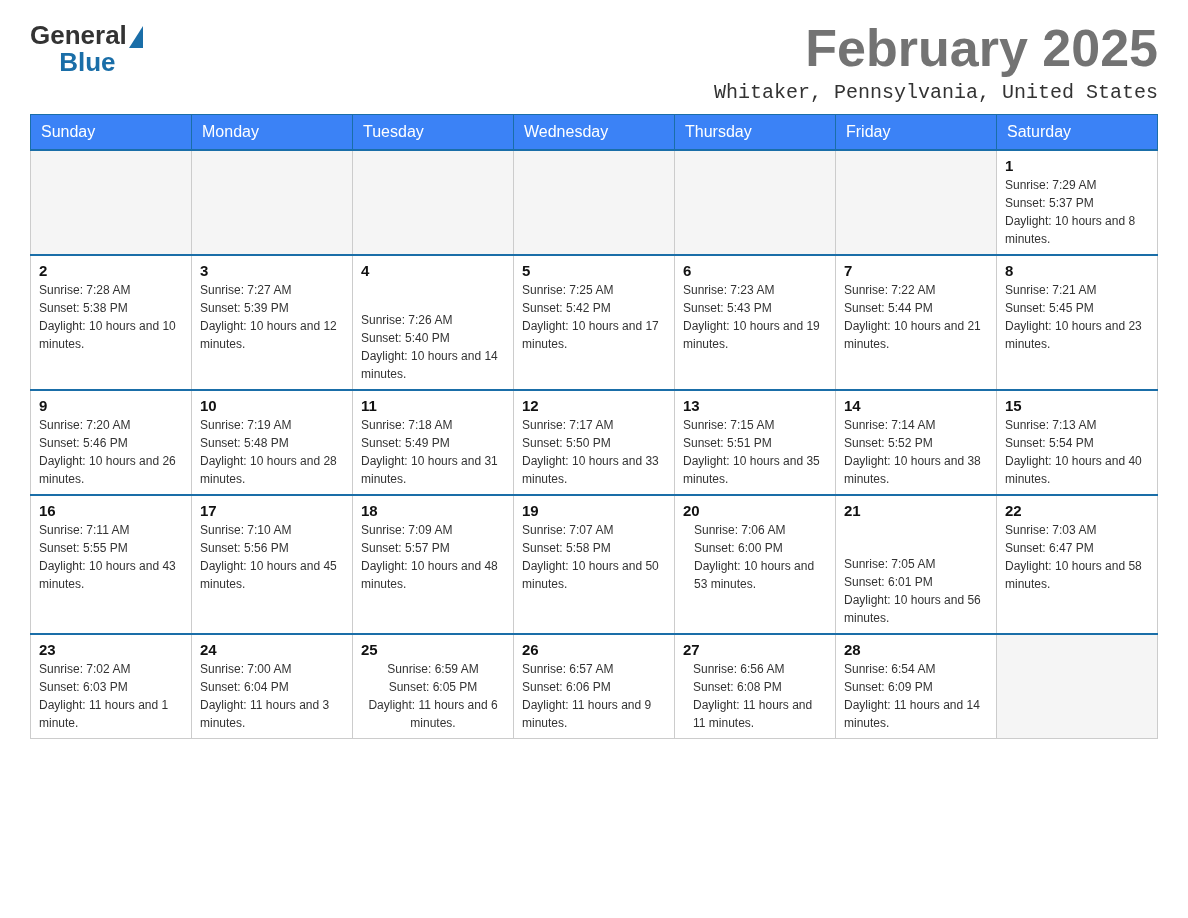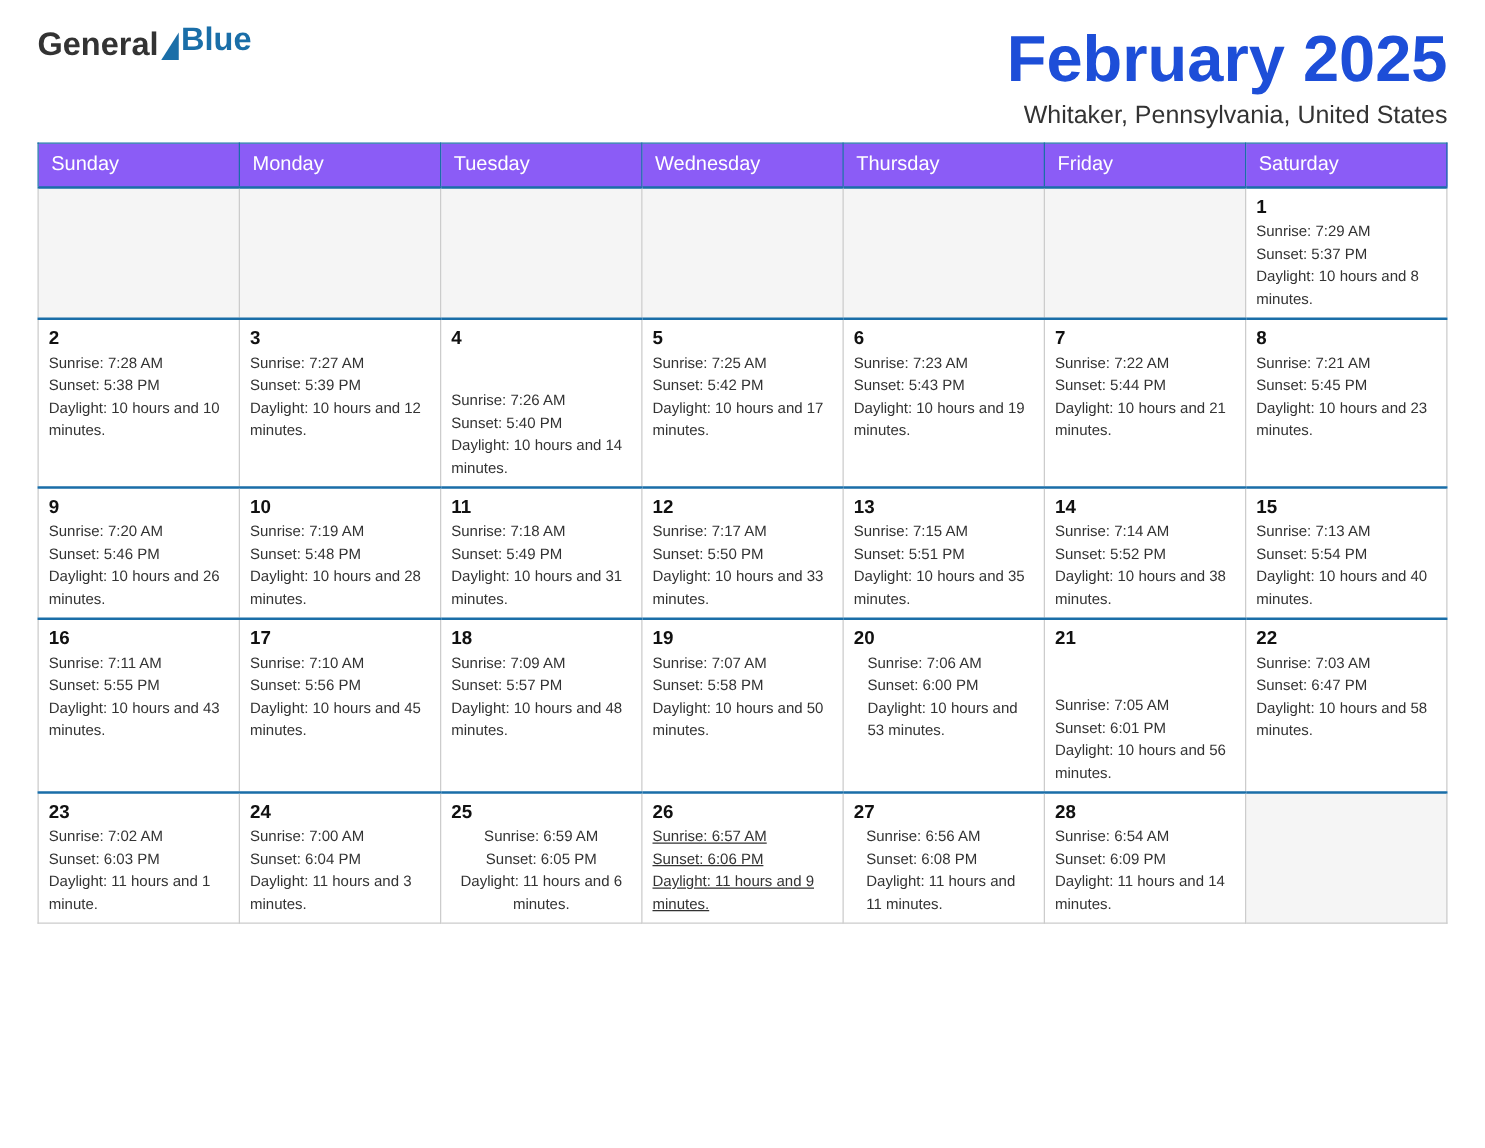--- a/index.html
+++ b/index.html
@@ -11,22 +11,22 @@
       min-height: 918px;
     }
     .header {
       display: flex;
       justify-content: space-between;
       align-items: flex-start;
       margin-bottom: 10px;
     }
     .logo {
       display: flex;
-      flex-direction: row;
-      align-items: flex-start;
+      flex-direction: column;
+      align-items: center;
     }
     .logo-top {
       display: flex;
       align-items: center;
     }
     .logo-general {
       font-size: 26px;
       font-weight: bold;
       color: #333;
     }
@@ -44,35 +44,36 @@
       color: #1a6ea8;
       margin-top: -4px;
       padding-left: 2px;
     }
     .title-section {
       text-align: right;
     }
     .month-title {
       font-size: 52px;
       font-weight: bold;
-      color: #1d4ed8;
+      color: #737373;
       line-height: 1.1;
     }
     .location {
       font-size: 20px;
       color: #333;
       margin-top: 4px;
+      font-family: Liberation Mono, monospace;
     }
     .calendar {
       width: 100%;
       border-collapse: collapse;
       margin-top: 10px;
     }
     .calendar th {
-      background-color: #8b5cf6;
+      background-color: #3b82f6;
       color: #fff;
       font-size: 16px;
       font-weight: normal;
       padding: 8px 10px;
       text-align: left;
       border: 1px solid #1a6ea8;
     }
     .calendar td {
       vertical-align: top;
       padding: 6px 8px;
@@ -294,21 +295,21 @@
 Daylight: 11 hours and 3 minutes.</div>
         </td>
         <td>
           <span class="day-number">25</span>
           <div class="day-info" style="white-space: pre-line; text-align: center;">Sunrise: 6:59 AM
 Sunset: 6:05 PM
 Daylight: 11 hours and 6 minutes.</div>
         </td>
         <td>
           <span class="day-number">26</span>
-          <div class="day-info" style="white-space: pre-line; text-decoration: underline;">Sunrise: 6:57 AM
+          <div class="day-info" style="white-space: pre-line;">Sunrise: 6:57 AM
 Sunset: 6:06 PM
 Daylight: 11 hours and 9 minutes.</div>
         </td>
         <td>
           <span class="day-number">27</span>
           <div class="day-info" style="white-space: pre-line; margin-left: 10px;">Sunrise: 6:56 AM
 Sunset: 6:08 PM
 Daylight: 11 hours and 11 minutes.</div>
         </td>
         <td>

